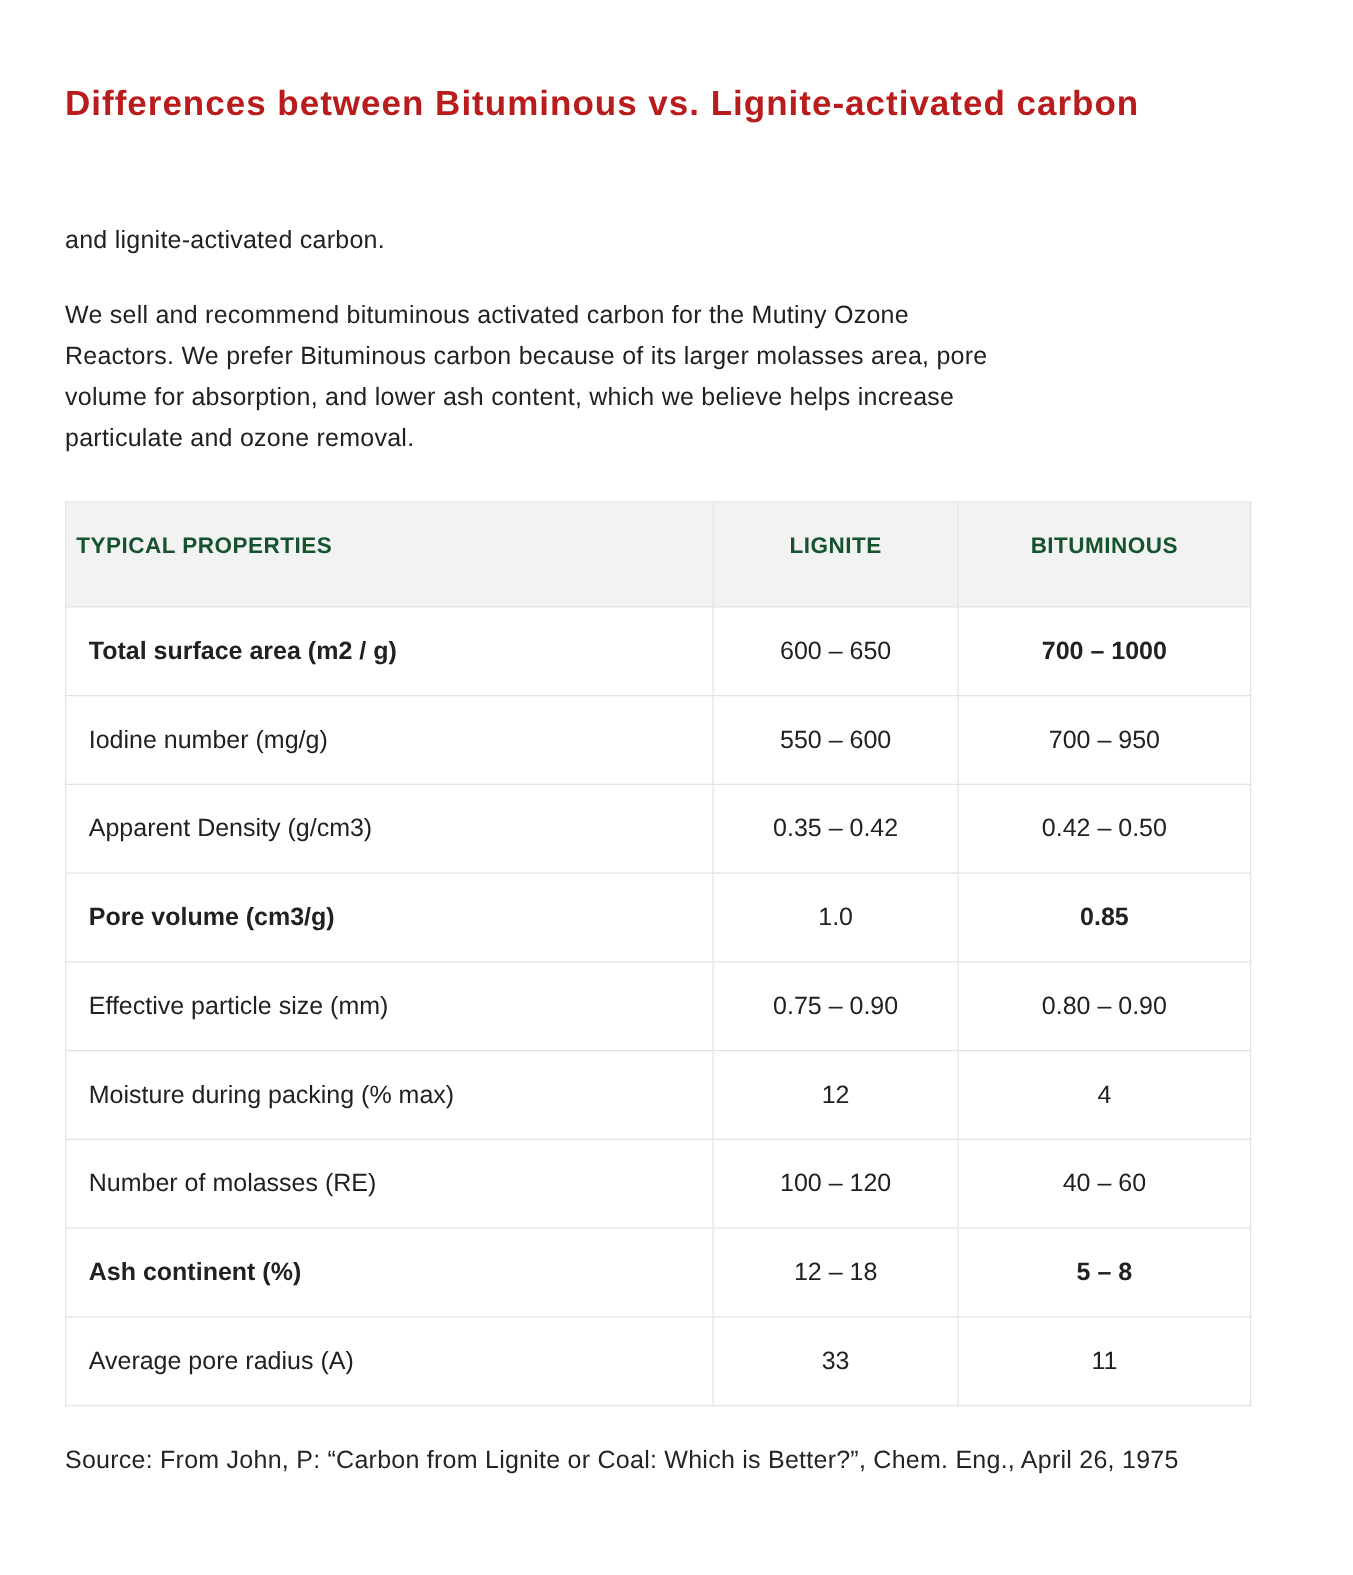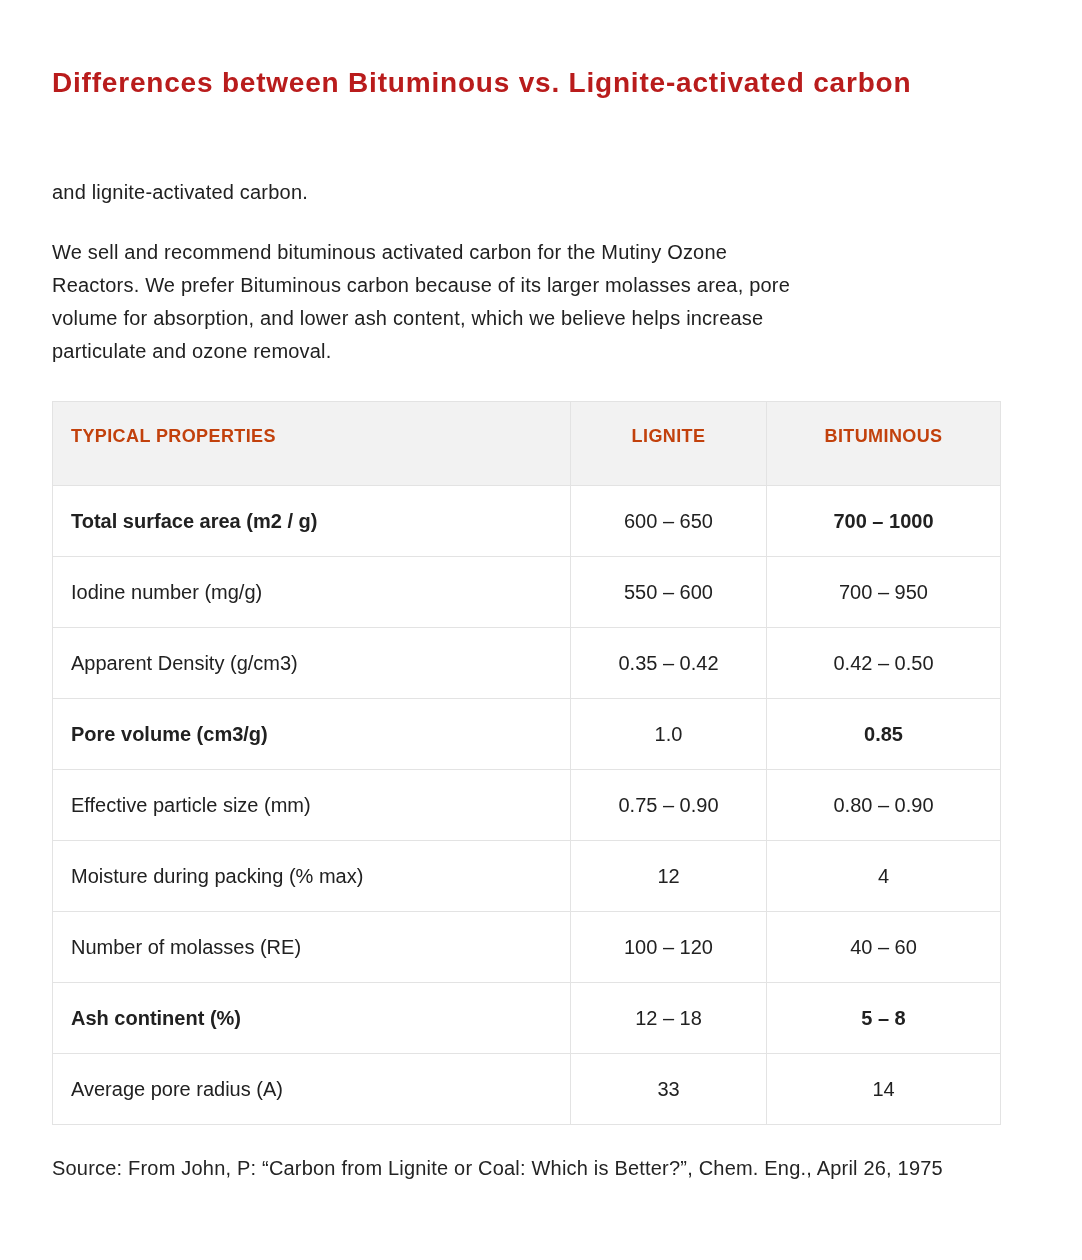--- a/index.html
+++ b/index.html
@@ -40,22 +40,22 @@
     table-layout: fixed;
   }
   .props th, .props td {
     border: 1px solid #e3e3e3;
   }
   .props th {
     background: #f2f2f2;
     font-size: 18px;
     font-weight: 700;
     letter-spacing: 0.4px;
-    color: #c2410c;
-    padding: 24px 18px 38px 18px;
+    color: #14532d;
+    padding: 24px 18px 38px 8px;
     text-align: left;
     vertical-align: middle;
   }
   .props th.center { text-align: center; padding-left: 0; padding-right: 0; }
   .props td {
     height: 71px;
     font-size: 20px;
     vertical-align: middle;
     color: #212121;
     background: #ffffff;
@@ -133,20 +133,20 @@
         <td class="val">40 – 60</td>
       </tr>
       <tr>
         <td class="prop strong">Ash continent (%)</td>
         <td class="val">12 – 18</td>
         <td class="val strong">5 – 8</td>
       </tr>
       <tr>
         <td class="prop">Average pore radius (A)</td>
         <td class="val">33</td>
-        <td class="val">14</td>
+        <td class="val">11</td>
       </tr>
     </tbody>
   </table>
 
   <p class="source">Source: From John, P: “Carbon from Lignite or Coal: Which is Better?”, Chem. Eng., April 26, 1975</p>
 
 </div>
 
 </body></html>

